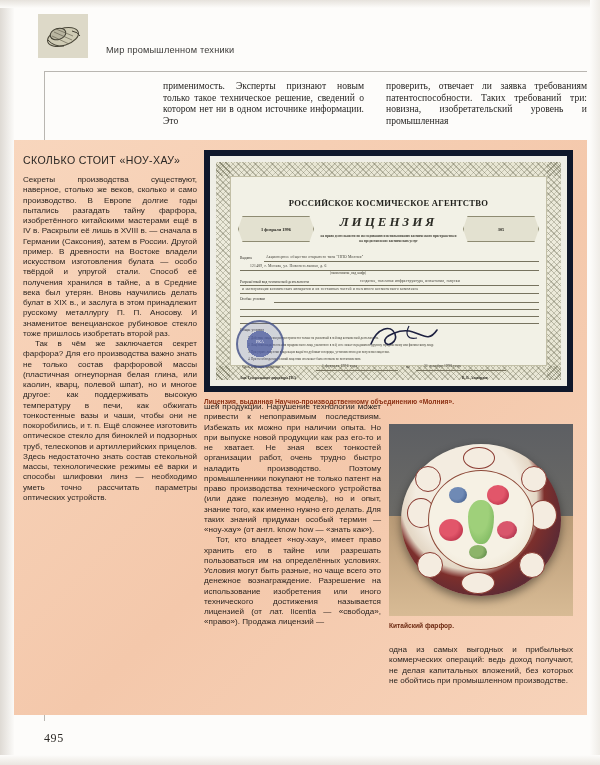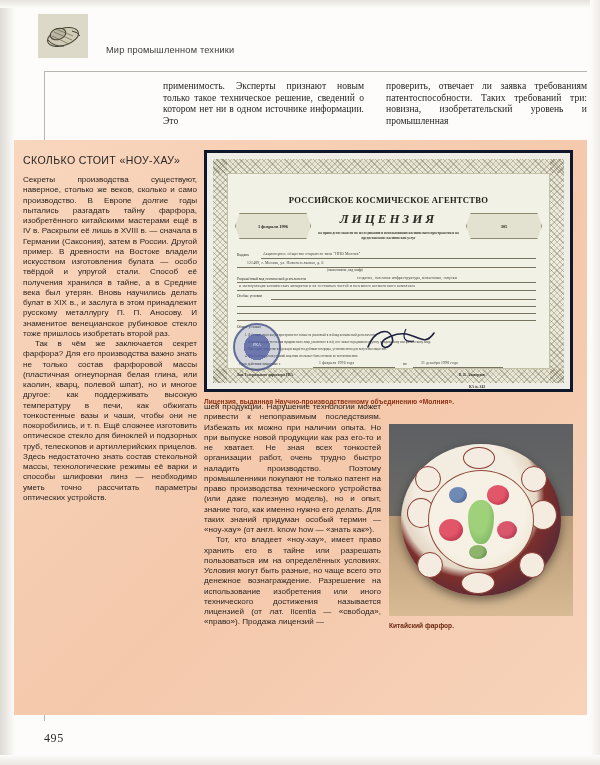--- a/index.html
+++ b/index.html
@@ -132,21 +132,21 @@
   #col-left  { left: 23px;  top: 175px; width: 174px; }
   #col-mid   { left: 204px; top: 402px; width: 177px; }
   #col-right { left: 389px; top: 645px; width: 184px; }
 
   
   #fig-license {
     position: absolute;
     left: 204px; top: 150px;
     width: 369px; height: 242px;
     background: #efeee6;
-    border: 3px solid #0f172a;
+    border: 6px solid #0f172a;
     box-sizing: border-box;
     overflow: hidden;
   }
   #lic-paper {
     position: absolute;
     left: 6px; top: 6px; right: 6px; bottom: 6px;
     background:
       linear-gradient(to bottom, #e9e7d6 0%, #eeecdd 40%, #e7e5d2 100%);
     border: 7px solid transparent;
     box-sizing: border-box;
@@ -476,16 +476,19 @@
       <div class="plate-bloom" style="left:58px; top:14px; width:22px; height:20px; background:radial-gradient(circle at 40% 35%, #e2566a 0 45%, #a8203a 100%);"></div>
       <div class="plate-bloom" style="left:10px; top:48px; width:24px; height:22px; background:radial-gradient(circle at 40% 35%, #e2566a 0 45%, #a8203a 100%);"></div>
       <div class="plate-bloom" style="left:68px; top:50px; width:20px; height:18px; background:radial-gradient(circle at 40% 35%, #d9566c 0 45%, #97203c 100%);"></div>
       <div class="plate-bloom" style="left:20px; top:16px; width:18px; height:16px; background:radial-gradient(circle at 40% 35%, #6f8ab5 0 45%, #35507f 100%);"></div>
       <div class="plate-bloom" style="left:40px; top:74px; width:18px; height:14px; background:radial-gradient(circle at 40% 35%, #8db46a 0 45%, #4e7c3c 100%);"></div>
     </div>
   </div>
 
   <div id="cap-plate">Китайский фарфор.</div>
 
+  <div class="body-col" id="col-right">
+    <p>одна из самых выгодных и прибыльных коммерческих операций: ведь доход получают, не делая капитальных вложений, без которых не обойтись при промышленном производстве.</p>
+  </div>
 
   <div id="folio">495</div>
 
 </div>
 
 </body></html>

